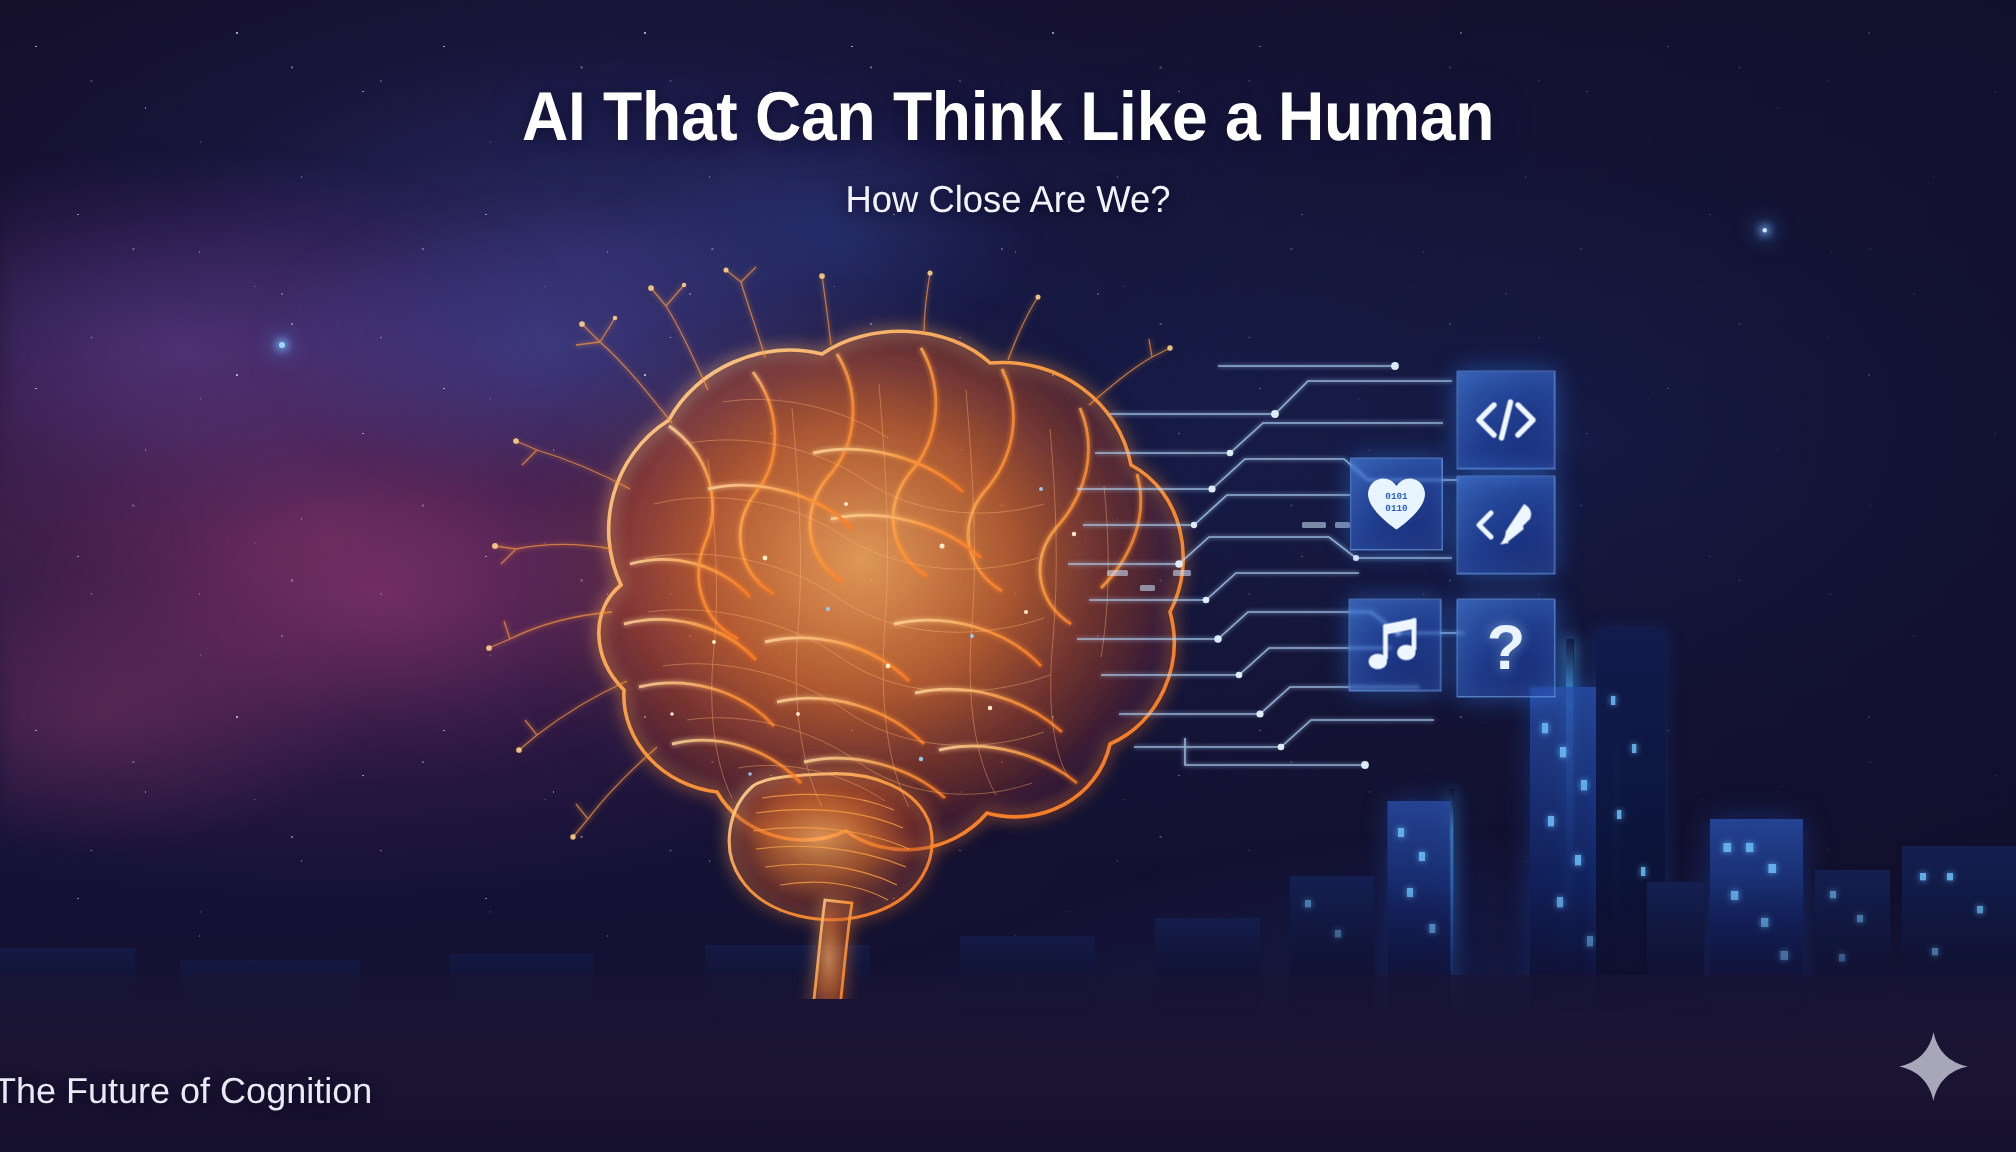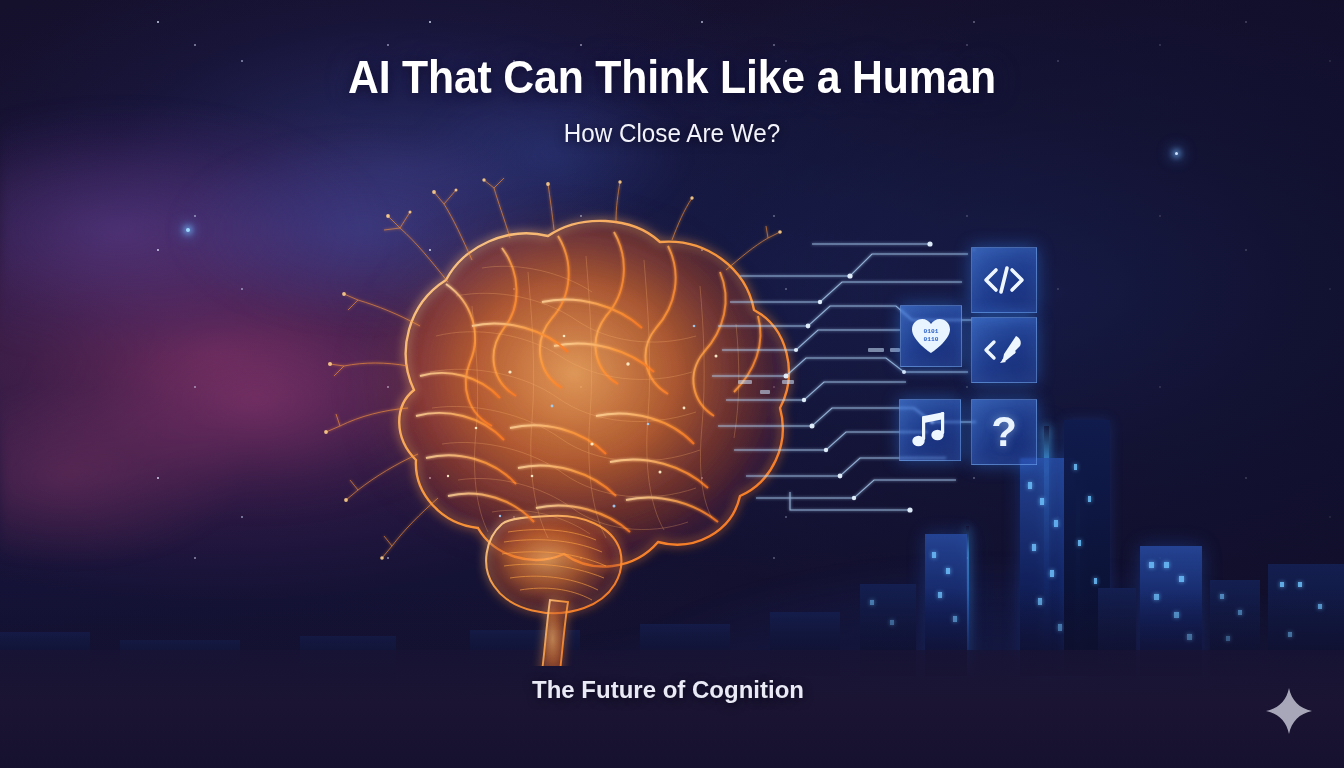--- a/index.html
+++ b/index.html
@@ -162,24 +162,24 @@
   .subtitle {
     position:absolute; left:0; right:0; top:119px;
     text-align:center;
     font-size:25px;
     font-weight:400;
     color:#f3f4fb;
     transform:scaleX(0.97);
     text-shadow:0 2px 10px rgba(10,6,30,0.8);
   }
   .footer {
-    position:absolute; left:0; right:0; top:676px;
-    text-align:center;
+    position:absolute; left:0; right:0; top:714px;
+    text-align:left;
     font-size:24px;
-    font-weight:700;
+    font-weight:400;
     color:#e9eaf5;
     text-shadow:0 2px 10px rgba(8,5,24,0.85);
   }
   .footer-inner { display:inline-block; transform:translateX(-4px); }
 
   .sparkle {
     position:absolute; right:30px; bottom:32px;
     width:50px; height:50px;
   }
 </style>

